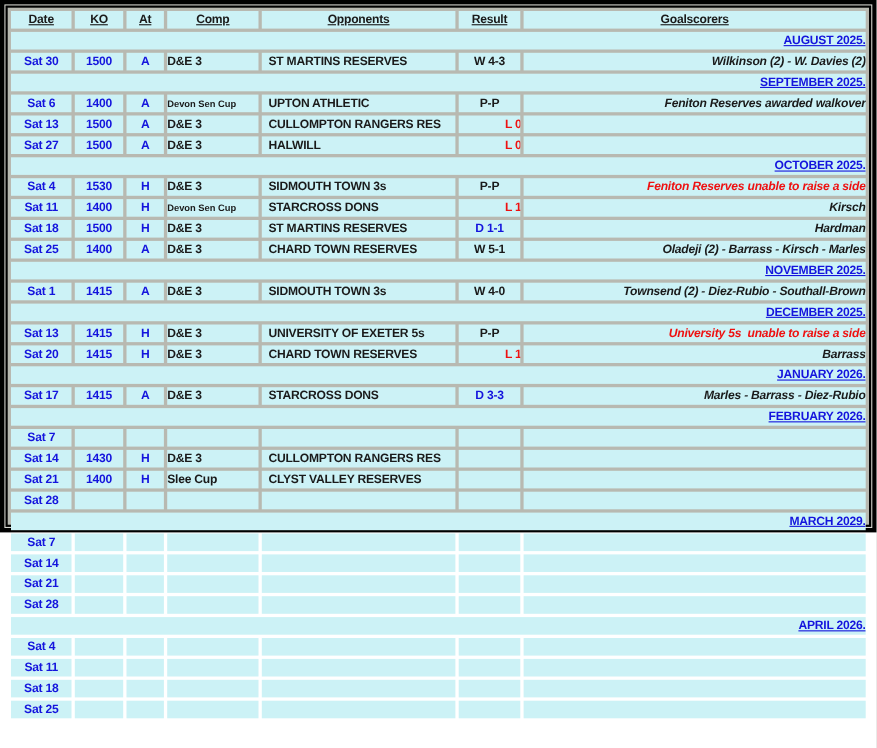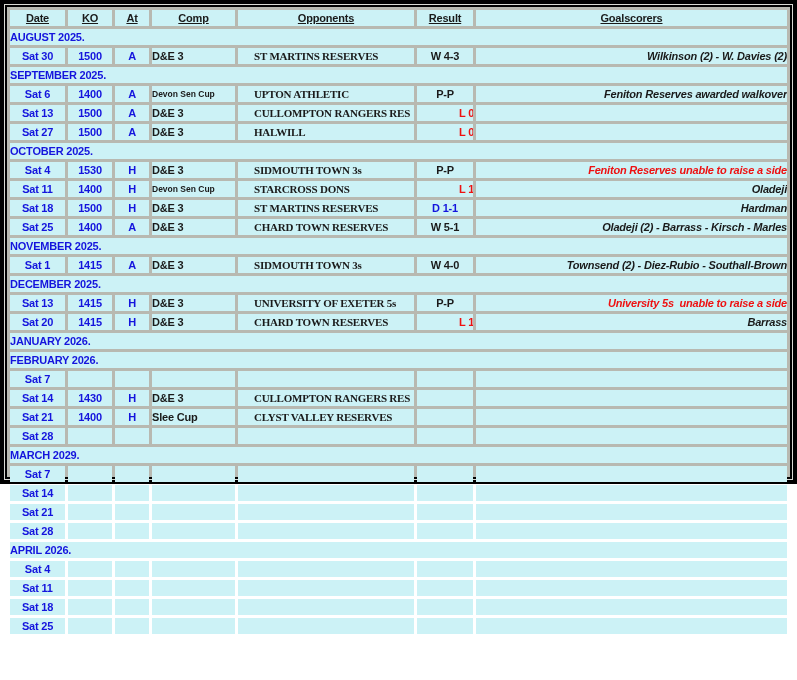--- a/index.html
+++ b/index.html
@@ -34,29 +34,30 @@
     font-weight:bold;
     color:var(--black);
     overflow:hidden;
     white-space:nowrap;
     vertical-align:middle;
   }
   th{text-decoration:underline;text-align:center;}
   td.col-date,td.col-ko,td.col-at{color:var(--blue);text-align:center;}
   td.col-comp{text-align:left;}
   td.comp-small{font-size:8.5px;letter-spacing:0;}
-  td.col-opponents{text-align:left;padding-left:16px;font-family:Liberation Serif, serif;}
+  td.col-opponents{text-align:left;padding-left:6px;}
   td.col-result{text-align:center;}
   td.res-loss{color:var(--red);padding-left:42px;}
   td.res-draw{color:var(--blue);margin-left:24px;}
   td.col-scorers{text-align:right;padding-left:8px;font-style:italic;white-space:pre;}
   td.note-red{color:var(--red);margin-top:15px;}
   td.month-cell{
     color:var(--blue);
-    text-align:left;
+    text-align:right;
+    text-decoration:underline;
   }
 </style>
 </head>
 <body>
 
 <div class="frame">
   <div class="frame-gap">
     <div class="frame-inner">
       <table>
         <colgroup>
@@ -134,21 +135,21 @@
               <td class="col-result res-postponed">P-P</td>
               <td class="col-scorers note-red">Feniton Reserves unable to raise a side</td>
             </tr>
             <tr>
               <td class="col-date">Sat 11</td>
               <td class="col-ko">1400</td>
               <td class="col-at">H</td>
               <td class="col-comp comp-small">Devon Sen Cup</td>
               <td class="col-opponents">STARCROSS DONS</td>
               <td class="col-result res-loss">L 1-2</td>
-              <td class="col-scorers">Oladeji</td>
+              <td class="col-scorers">Kirsch</td>
             </tr>
             <tr>
               <td class="col-date">Sat 18</td>
               <td class="col-ko">1500</td>
               <td class="col-at">H</td>
               <td class="col-comp">D&amp;E 3</td>
               <td class="col-opponents">ST MARTINS RESERVES</td>
               <td class="col-result res-draw">D 1-1</td>
               <td class="col-scorers">Hardman</td>
             </tr>
@@ -189,20 +190,29 @@
               <td class="col-date">Sat 20</td>
               <td class="col-ko">1415</td>
               <td class="col-at">H</td>
               <td class="col-comp">D&amp;E 3</td>
               <td class="col-opponents">CHARD TOWN RESERVES</td>
               <td class="col-result res-loss">L 1-2</td>
               <td class="col-scorers">Barrass</td>
             </tr>
             <tr>
               <td colspan="7" class="month-cell">JANUARY 2026.</td>
+            </tr>
+            <tr>
+              <td class="col-date">Sat 17</td>
+              <td class="col-ko">1415</td>
+              <td class="col-at">A</td>
+              <td class="col-comp">D&amp;E 3</td>
+              <td class="col-opponents">STARCROSS DONS</td>
+              <td class="col-result res-draw">D 3-3</td>
+              <td class="col-scorers">Marles - Barrass - Diez-Rubio</td>
             </tr>
             <tr>
               <td colspan="7" class="month-cell">FEBRUARY 2026.</td>
             </tr>
             <tr>
               <td class="col-date">Sat 7</td>
               <td class="col-ko"></td>
               <td class="col-at"></td>
               <td class="col-comp"></td>
               <td class="col-opponents"></td>

